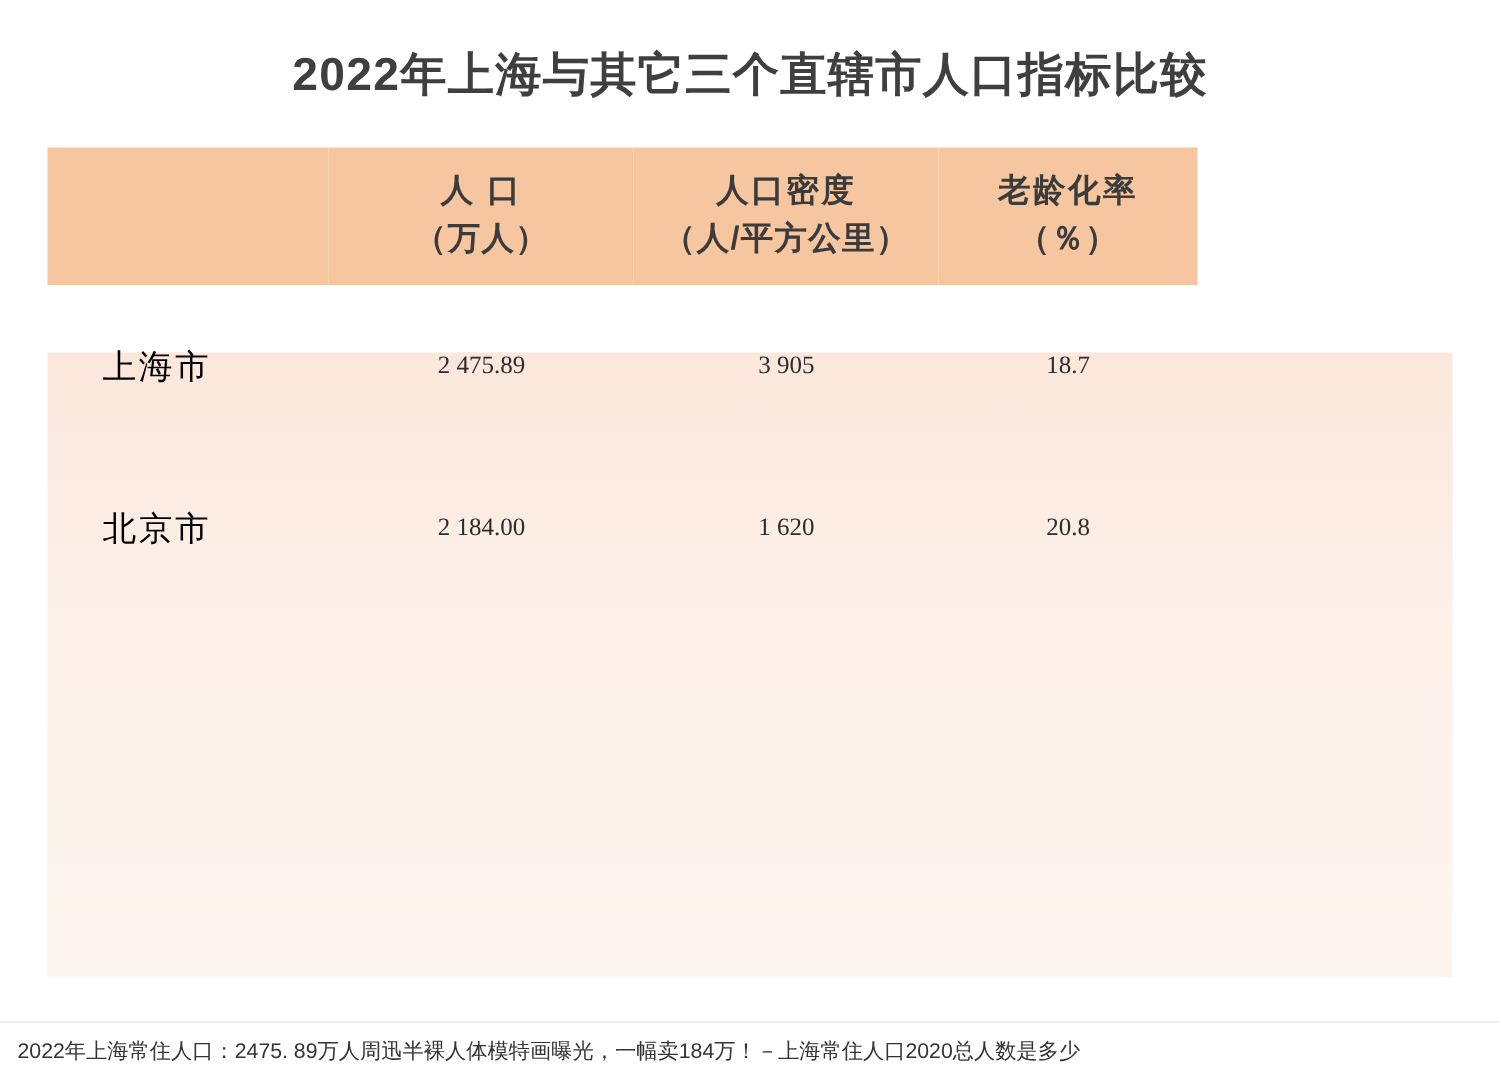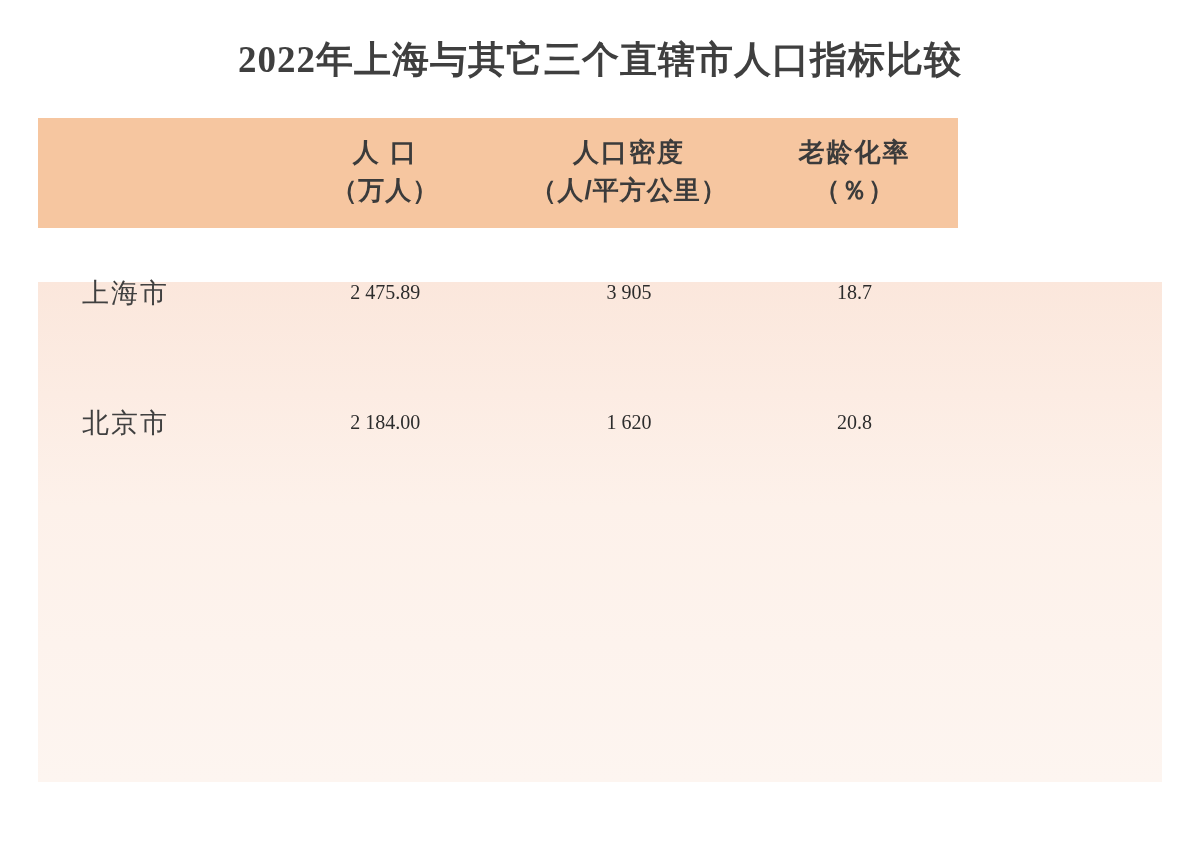--- a/index.html
+++ b/index.html
@@ -15,21 +15,21 @@
     position: relative;
   }
   .page {
     position: relative;
     width: 1200px;
     height: 862px;
     box-sizing: border-box;
   }
   .title {
     text-align: center;
-    font-family: Liberation Serif, serif;
+    font-family: Liberation Sans, sans-serif;
     font-size: 37px;
     font-weight: bold;
     color: #3f3f3f;
     letter-spacing: 1px;
     padding-top: 38px;
     padding-bottom: 0;
     line-height: 1.2;
   }
   .table-wrap {
     margin: 36px 38px 0 38px;
@@ -68,21 +68,21 @@
     vertical-align: middle;
     border: none;
     font-family: "Liberation Serif", serif;
   }
   table.pop-table tbody td.name {
     text-align: left;
     padding-left: 44px;
     font-family: "Liberation Sans", sans-serif;
     font-size: 27px;
     letter-spacing: 2px;
-    color: #404040;
+    color: #000000;
   }
   
   .body-bg {
     position: absolute;
     left: 38px;
     top: 282px;
     width: 1124px;
     height: 500px;
     background: linear-gradient(180deg, #fbe7dc 0%, #fdf1ea 45%, #fdf5f0 100%);
     z-index: 0;
@@ -166,14 +166,17 @@
           <td>2 184.00</td>
           <td>1 620</td>
           <td>20.8</td>
         </tr>
       </tbody>
     </table>
   </div>
 
   <div class="note">注：本表老龄化为65岁及以上人口占全部常住人口比重。</div>
 
+  <div class="footer-bar">
+    <div class="footer-text">2022年上海常住人口：2475. 89万人周迅半裸人体模特画曝光，一幅卖184万！－上海常住人口2020总人数是多少</div>
+  </div>
 
 </div>
 
 </body></html>

